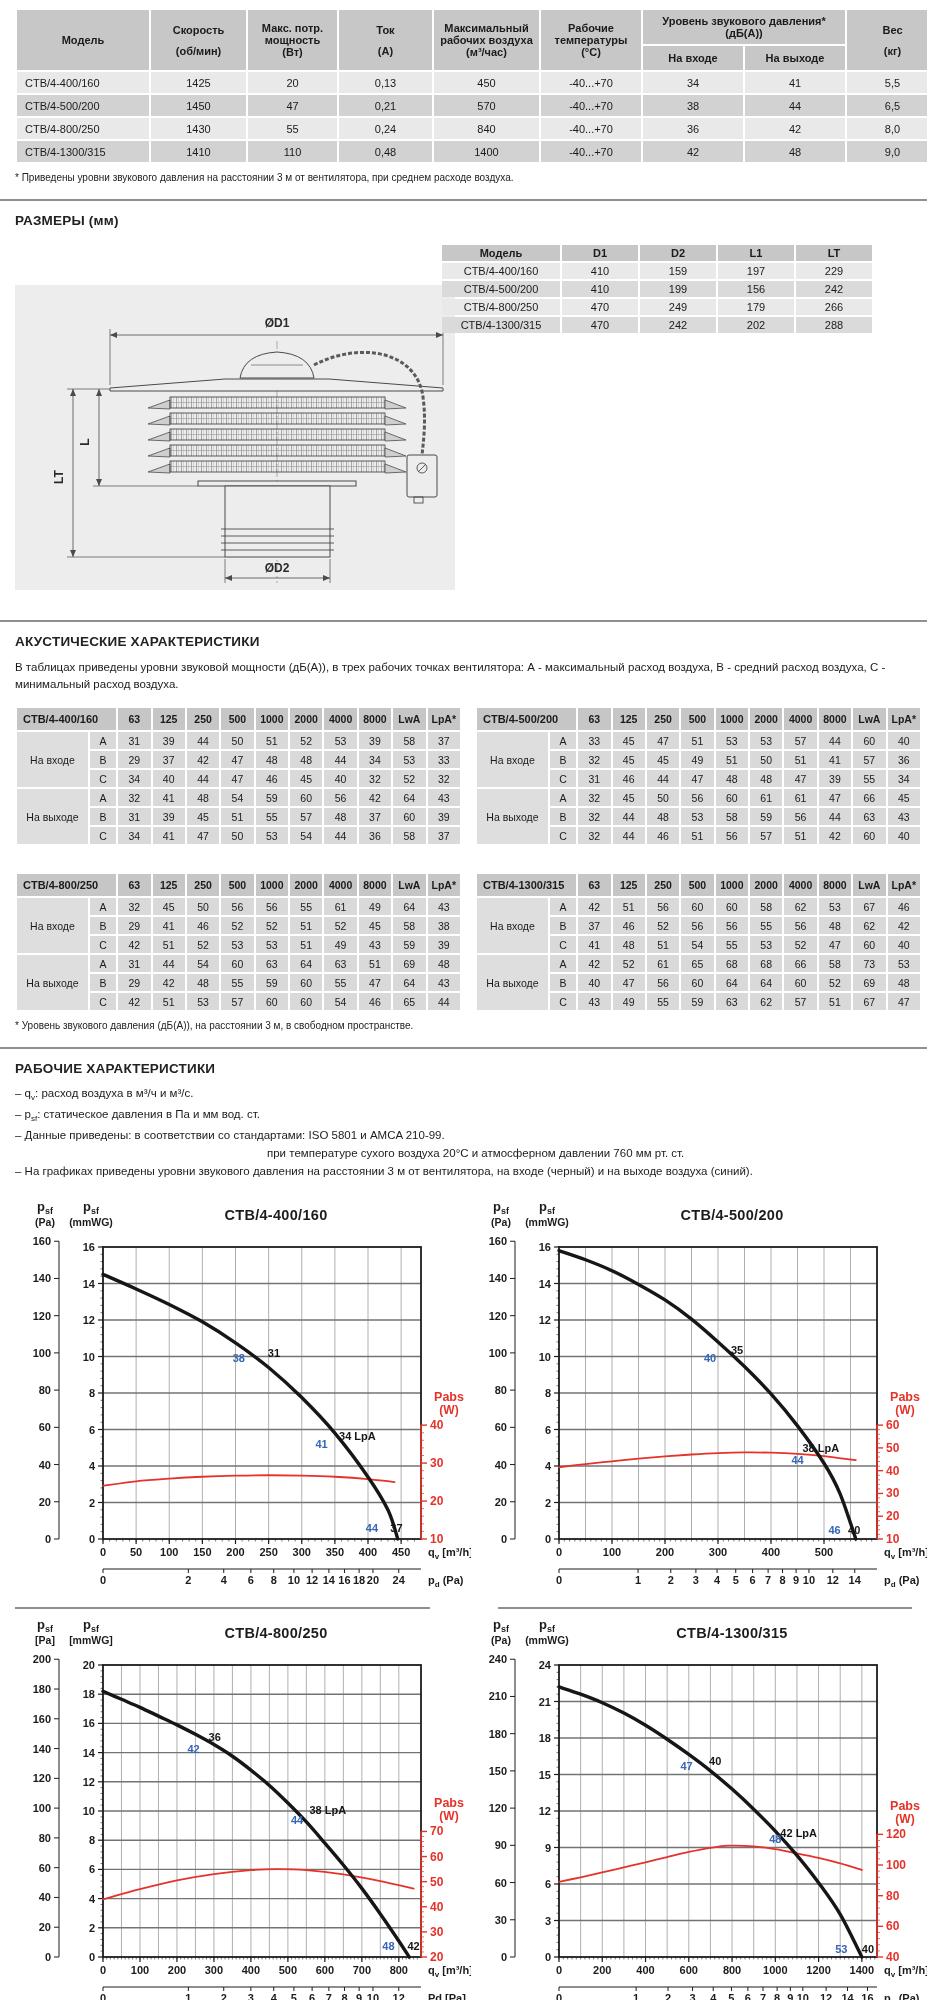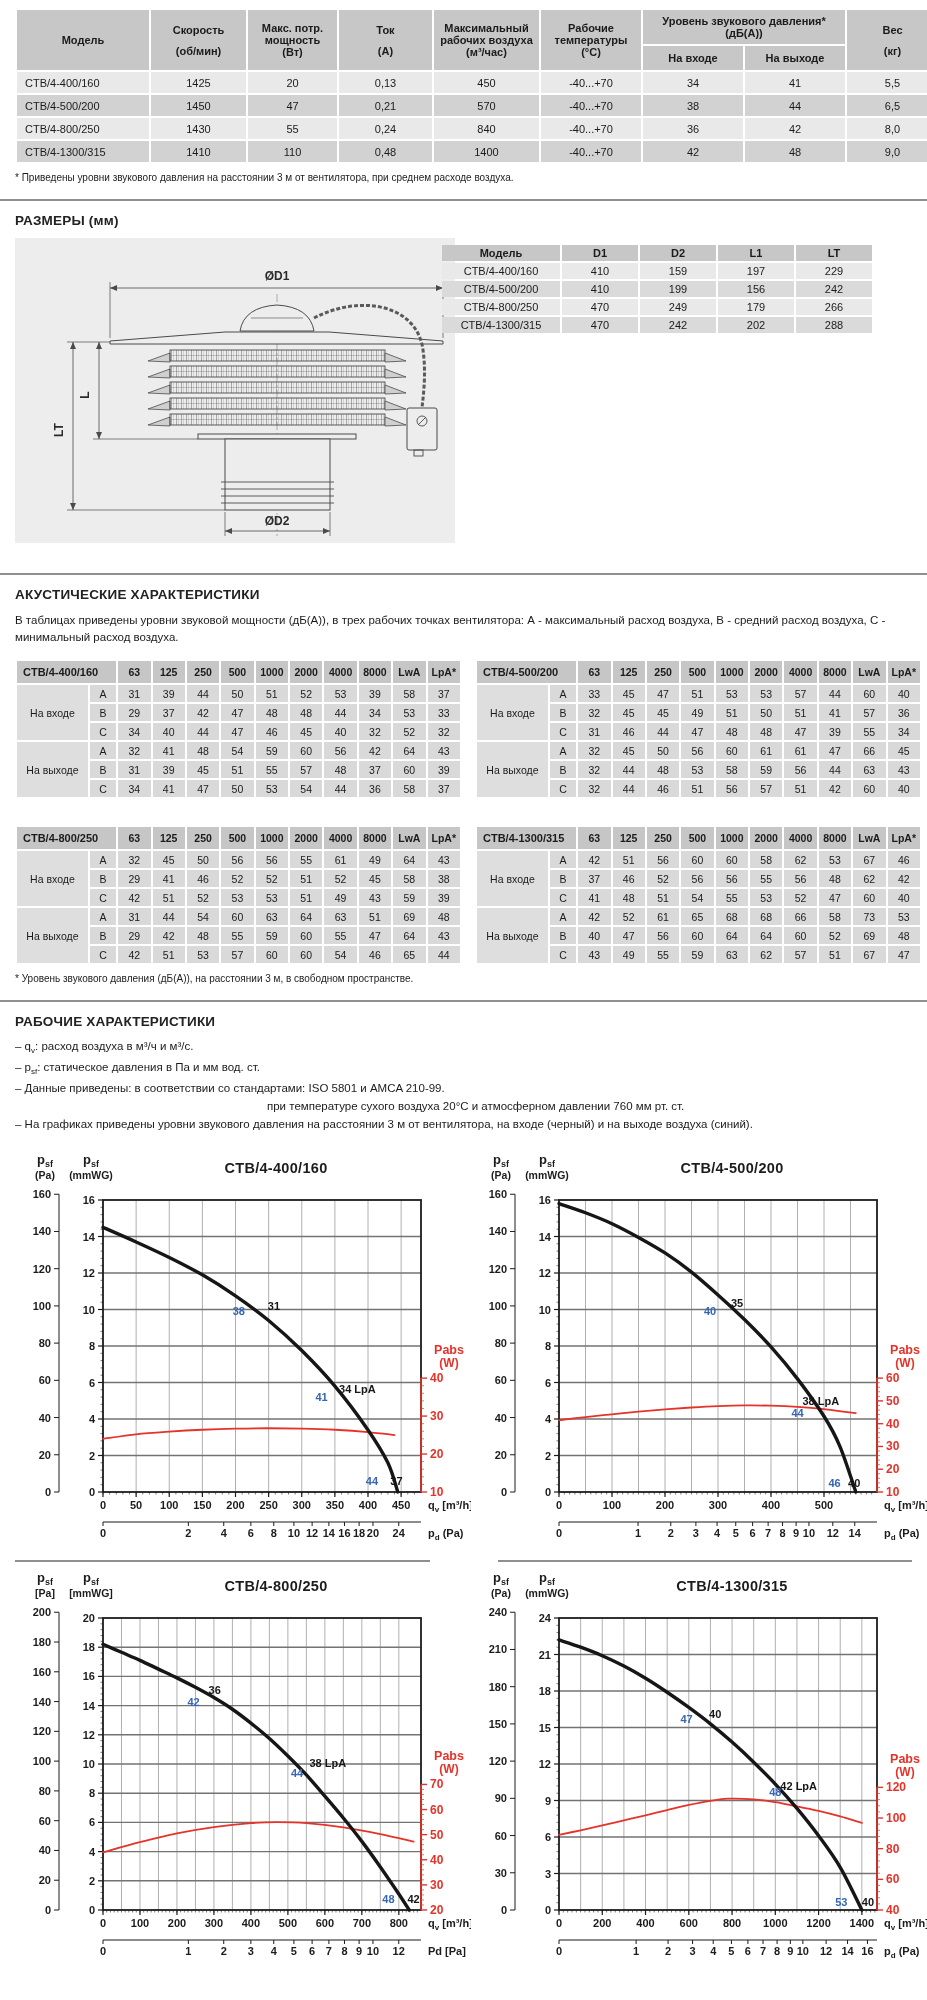--- a/index.html
+++ b/index.html
@@ -25,21 +25,21 @@
   table.dims tr.r-odd td{background:#e9e9e9;}
   table.dims tr.r-even td{background:#dadada;}
   table.ac{width:447px;font-size:10.5px;}
   table.ac th{background:#c6c6c6;height:18px;}
   table.ac th.model{text-align:left;padding-left:6px;font-size:11px;}
   table.ac td{background:#d9d9d9;height:17px;padding:0;}
   table.ac td.grp{background:#dedede;}
   .footnote{font-size:10px;margin:8px 0 0 0;color:#222;}
   .intro{font-size:11.5px;line-height:1.45;margin:0 0 14px 0;max-width:897px;}
   .dims-flex{display:flex;align-items:flex-start;gap:34px;}
-  .drawing-box{width:391px;height:305px;background:#15803d;}
+  .drawing-box{width:391px;height:305px;background:#15803d;margin-top:47px;}
   .ac-grid{display:grid;grid-template-columns:447px 447px;column-gap:13px;row-gap:26px;}
   .notes{font-size:11.5px;line-height:1.3;margin:2px 0 16px 0;}
   .notes p{margin:0 0 3px 0;}
   .notes p.indent{margin-left:252px;}
   .charts-grid{display:grid;grid-template-columns:456px 456px;column-gap:0px;}
   .chart-divider-row{display:flex;gap:68px;margin:14px 0 4px 0;}
   .chart-divider{width:428px;border-top:2px solid #8f8f8f;}
   sub{font-size:8px;}
 </style>
 </head>

